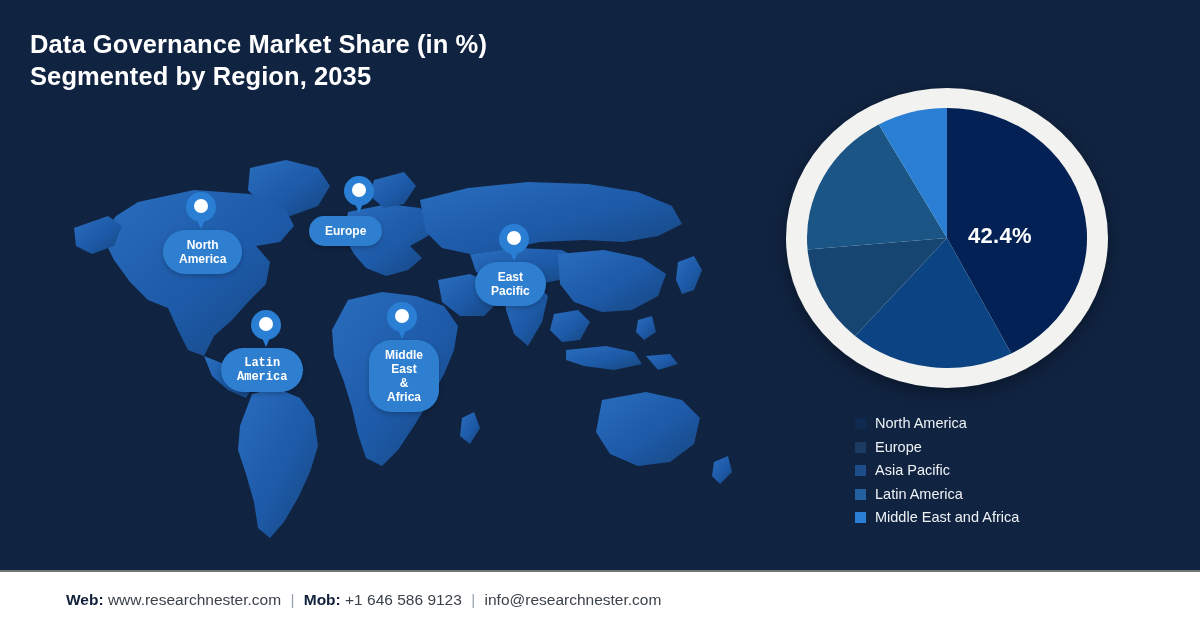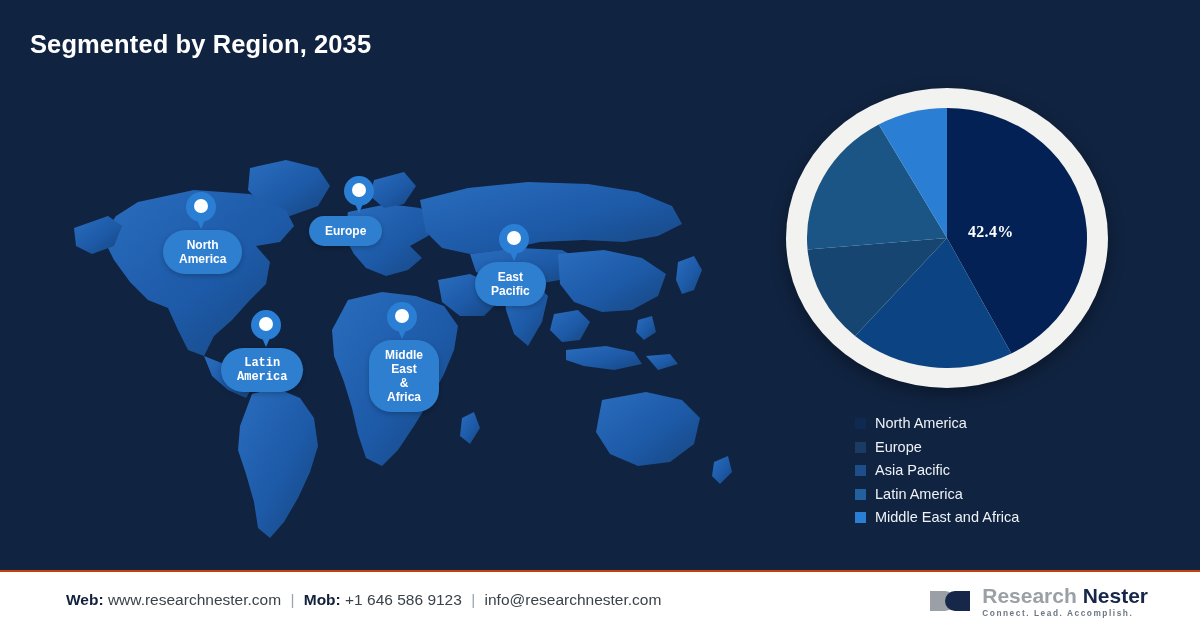--- a/index.html
+++ b/index.html
@@ -95,25 +95,24 @@
     box-shadow: 0 5px 16px rgba(0,0,0,0.35);
   }
   #pie-svg {
     position: absolute;
     left: 21px; top: 20px;
     width: 280px; height: 260px;
   }
   #pie-value {
     position: absolute;
     color: #ffffff;
-    font-size: 16px;
+    font-size: 22px;
     font-weight: bold;
     left: 182px; top: 135px;
     letter-spacing: 0.3px;
-    font-family: Liberation Serif, serif;
   }
 
   
   #legend {
     position: absolute;
     left: 855px; top: 412px;
     width: 290px;
   }
   .legend-row {
     display: flex;
@@ -131,21 +130,21 @@
     line-height: 17px;
     white-space: nowrap;
   }
 
   
   #footer {
     position: absolute;
     left: 0; bottom: 0;
     width: 1200px; height: 58px;
     background: #ffffff;
-    border-top: 2px solid #c2410c;
+    border-top: 2px solid #737373;
   }
   #footer-contact {
     position: absolute;
     left: 66px; top: 19px;
     font-size: 15.5px;
     color: #3b4249;
     white-space: nowrap;
   }
   #footer-contact b { color: #11213c; font-weight: bold; }
   .sep { color: #9aa3ac; padding: 0 5px; }
@@ -170,20 +169,21 @@
     margin-top: 3px;
     white-space: nowrap;
   }
 </style>
 </head>
 <body>
 
 <div id="root">
 
   <div id="title-block">
+    <div class="title-line">Data Governance Market Share (in %)</div>
     <div class="title-line">Segmented by Region, 2035</div>
   </div>
 
   <div id="map-wrap">
     <svg id="map-svg" viewBox="0 0 720 400">
       <defs>
         <linearGradient id="landGrad" x1="0" y1="0" x2="1" y2="1">
           <stop offset="0%" stop-color="#2a6dbe"></stop>
           <stop offset="55%" stop-color="#1d5aa8"></stop>
           <stop offset="100%" stop-color="#17467f"></stop>
@@ -343,28 +343,15 @@
     <div id="footer-contact">
       <b>Web:</b>
       <span>www.researchnester.com</span>
       <span class="sep">|</span>
       <b>Mob:</b>
       <span>+1 646 586 9123</span>
       <span class="sep">|</span>
       <span>info@researchnester.com</span>
     </div>
 
-    <div id="logo">
-      <svg id="logo-mark" viewBox="0 0 46 30">
-        <path d="M3,5 h15 a10,10 0 0 1 0,20 h-15 z M8,10 h10 a5,5 0 0 1 0,10 h-10 z" fill="#9aa0a6"></path>
-        <path d="M43,5 h-15 a10,10 0 0 0 0,20 h15 z M38,10 h-10 a5,5 0 0 0 0,10 h10 z" fill="#16274a"></path>
-      </svg>
-      <div id="logo-text">
-        <div id="logo-name">
-          <span class="w1">Research</span>
-          <span class="w2">Nester</span>
-        </div>
-        <div id="logo-tagline">Connect. Lead. Accomplish.</div>
-      </div>
-    </div>
   </div>
 
 </div>
 
 </body></html>

